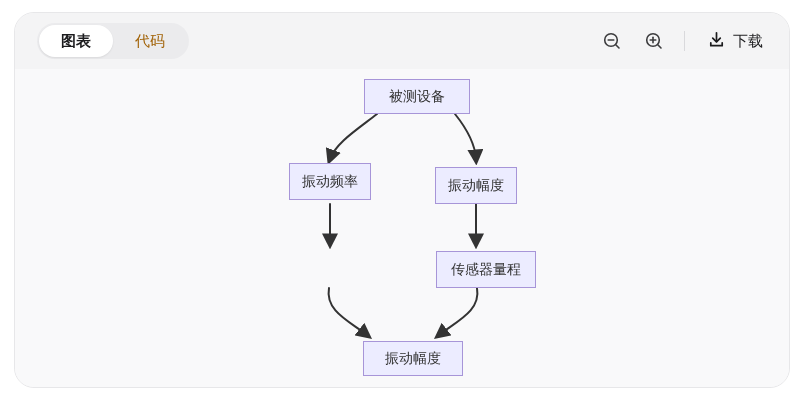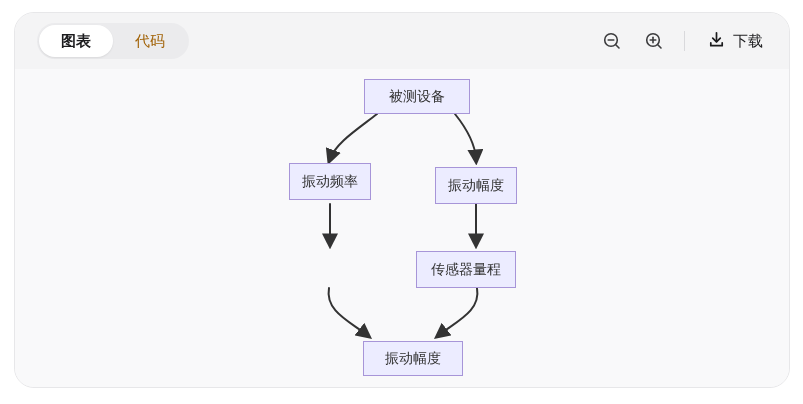--- a/index.html
+++ b/index.html
@@ -153,18 +153,18 @@
       </g>
     </svg>
 
     <div class="node" style="left:349px;top:10px;width:106px;height:35px;">被测设备</div>
 
     <div class="node" style="left:274px;top:94px;width:82px;height:37px;">振动频率</div>
 
     <div class="node" style="left:420px;top:98px;width:82px;height:37px;text-align:right;">振动幅度</div>
 
 
-    <div class="node" style="left:401px;top:182px;width:100px;height:37px;">传感器量程</div>
+    <div class="node" style="left:421px;top:182px;width:100px;height:37px;">传感器量程</div>
 
     <div class="node" style="left:348px;top:272px;width:100px;height:35px;">振动幅度</div>
   </div>
 
 </div>
 
 </body></html>

